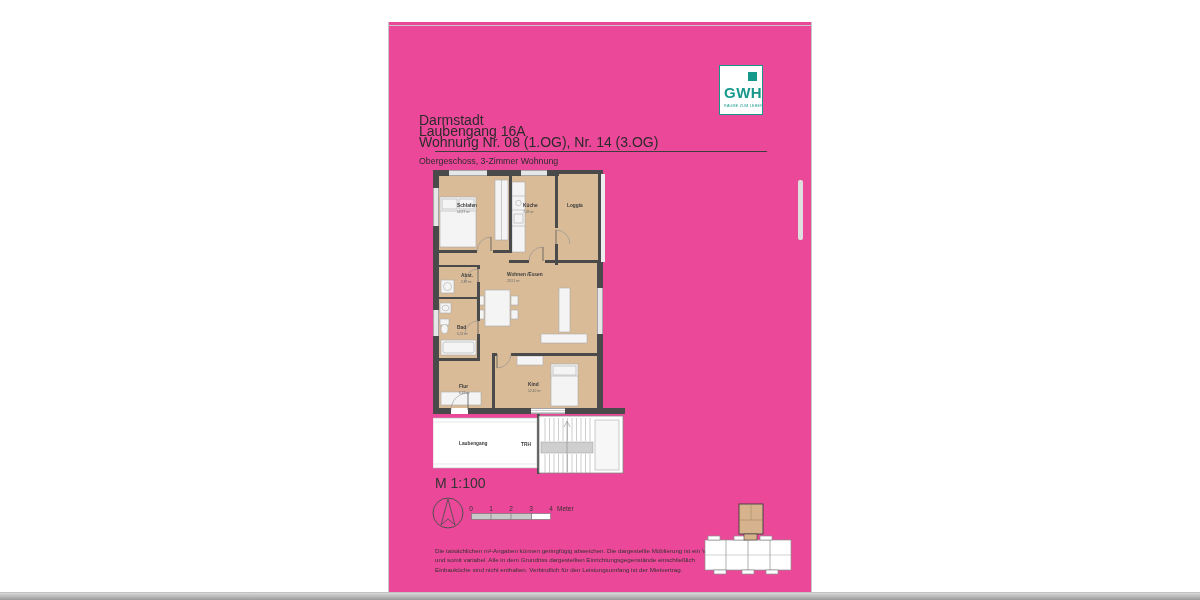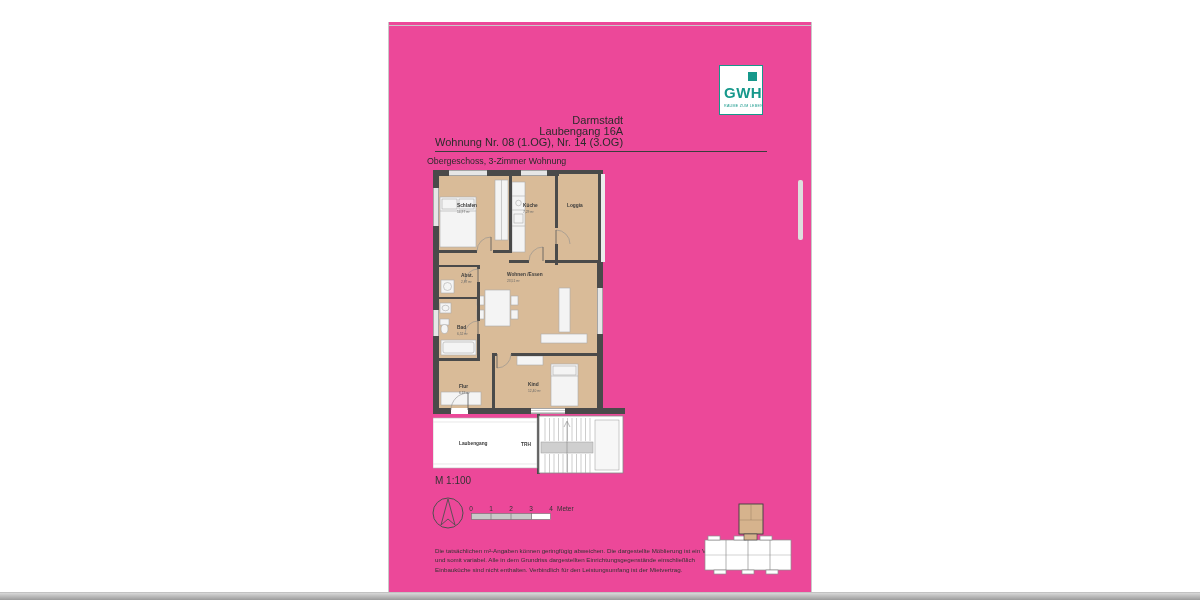--- a/index.html
+++ b/index.html
@@ -25,26 +25,26 @@
   .logo-square { position:absolute; top:6px; right:5px; width:9px; height:9px; background:#16988b; }
   .logo-text {
     position:absolute; left:4px; top:19px; font-size:15px; font-weight:bold;
     color:#16988b; letter-spacing:0.5px; line-height:16px;
   }
   .logo-tagline {
     position:absolute; left:4px; top:38px; font-size:3.6px; color:#16988b;
     letter-spacing:0.3px; white-space:nowrap;
   }
   
-  .address { position:absolute; left:46px; top:93px; font-size:11px; line-height:11px; color:#2b2b2b;text-align:right; }
+  .address { position:absolute; left:30px; top:93px; font-size:14px; line-height:11px; color:#2b2b2b; }
   .header-rule { position:absolute; left:46px; top:129px; width:332px; border-top:1px solid #3c3c3c; }
-  .subtitle { position:absolute; left:38px; top:134px; font-size:8.8px; color:#2b2b2b; }
+  .subtitle { position:absolute; left:30px; top:134px; font-size:8.8px; color:#2b2b2b; }
   
   .plan  { position:absolute; left:44px; top:148px; width:192px; height:310px; }
-  .scale-label { position:absolute; left:46px; top:453px; font-size:10px; color:#333; }
+  .scale-label { position:absolute; left:46px; top:453px; font-size:14px; color:#333; }
   .north { position:absolute; left:42px; top:474px; width:34px; height:34px; }
   .sb-num { position:absolute; top:483px; font-size:6.5px; color:#333; transform:translateX(-50%); }
   .sb-unit { position:absolute; top:483px; left:168px; font-size:6.5px; color:#333; }
   .sb-bar { position:absolute; left:82px; top:491px; width:80px; height:7px; }
   .disclaimer {
     position:absolute; left:46px; top:524px; width:296px;
     font-size:6.2px; line-height:9.3px; color:#333;
   }
   .minimap { position:absolute; left:315px; top:476px; width:88px; height:78px; }
   .scroll-thumb {

